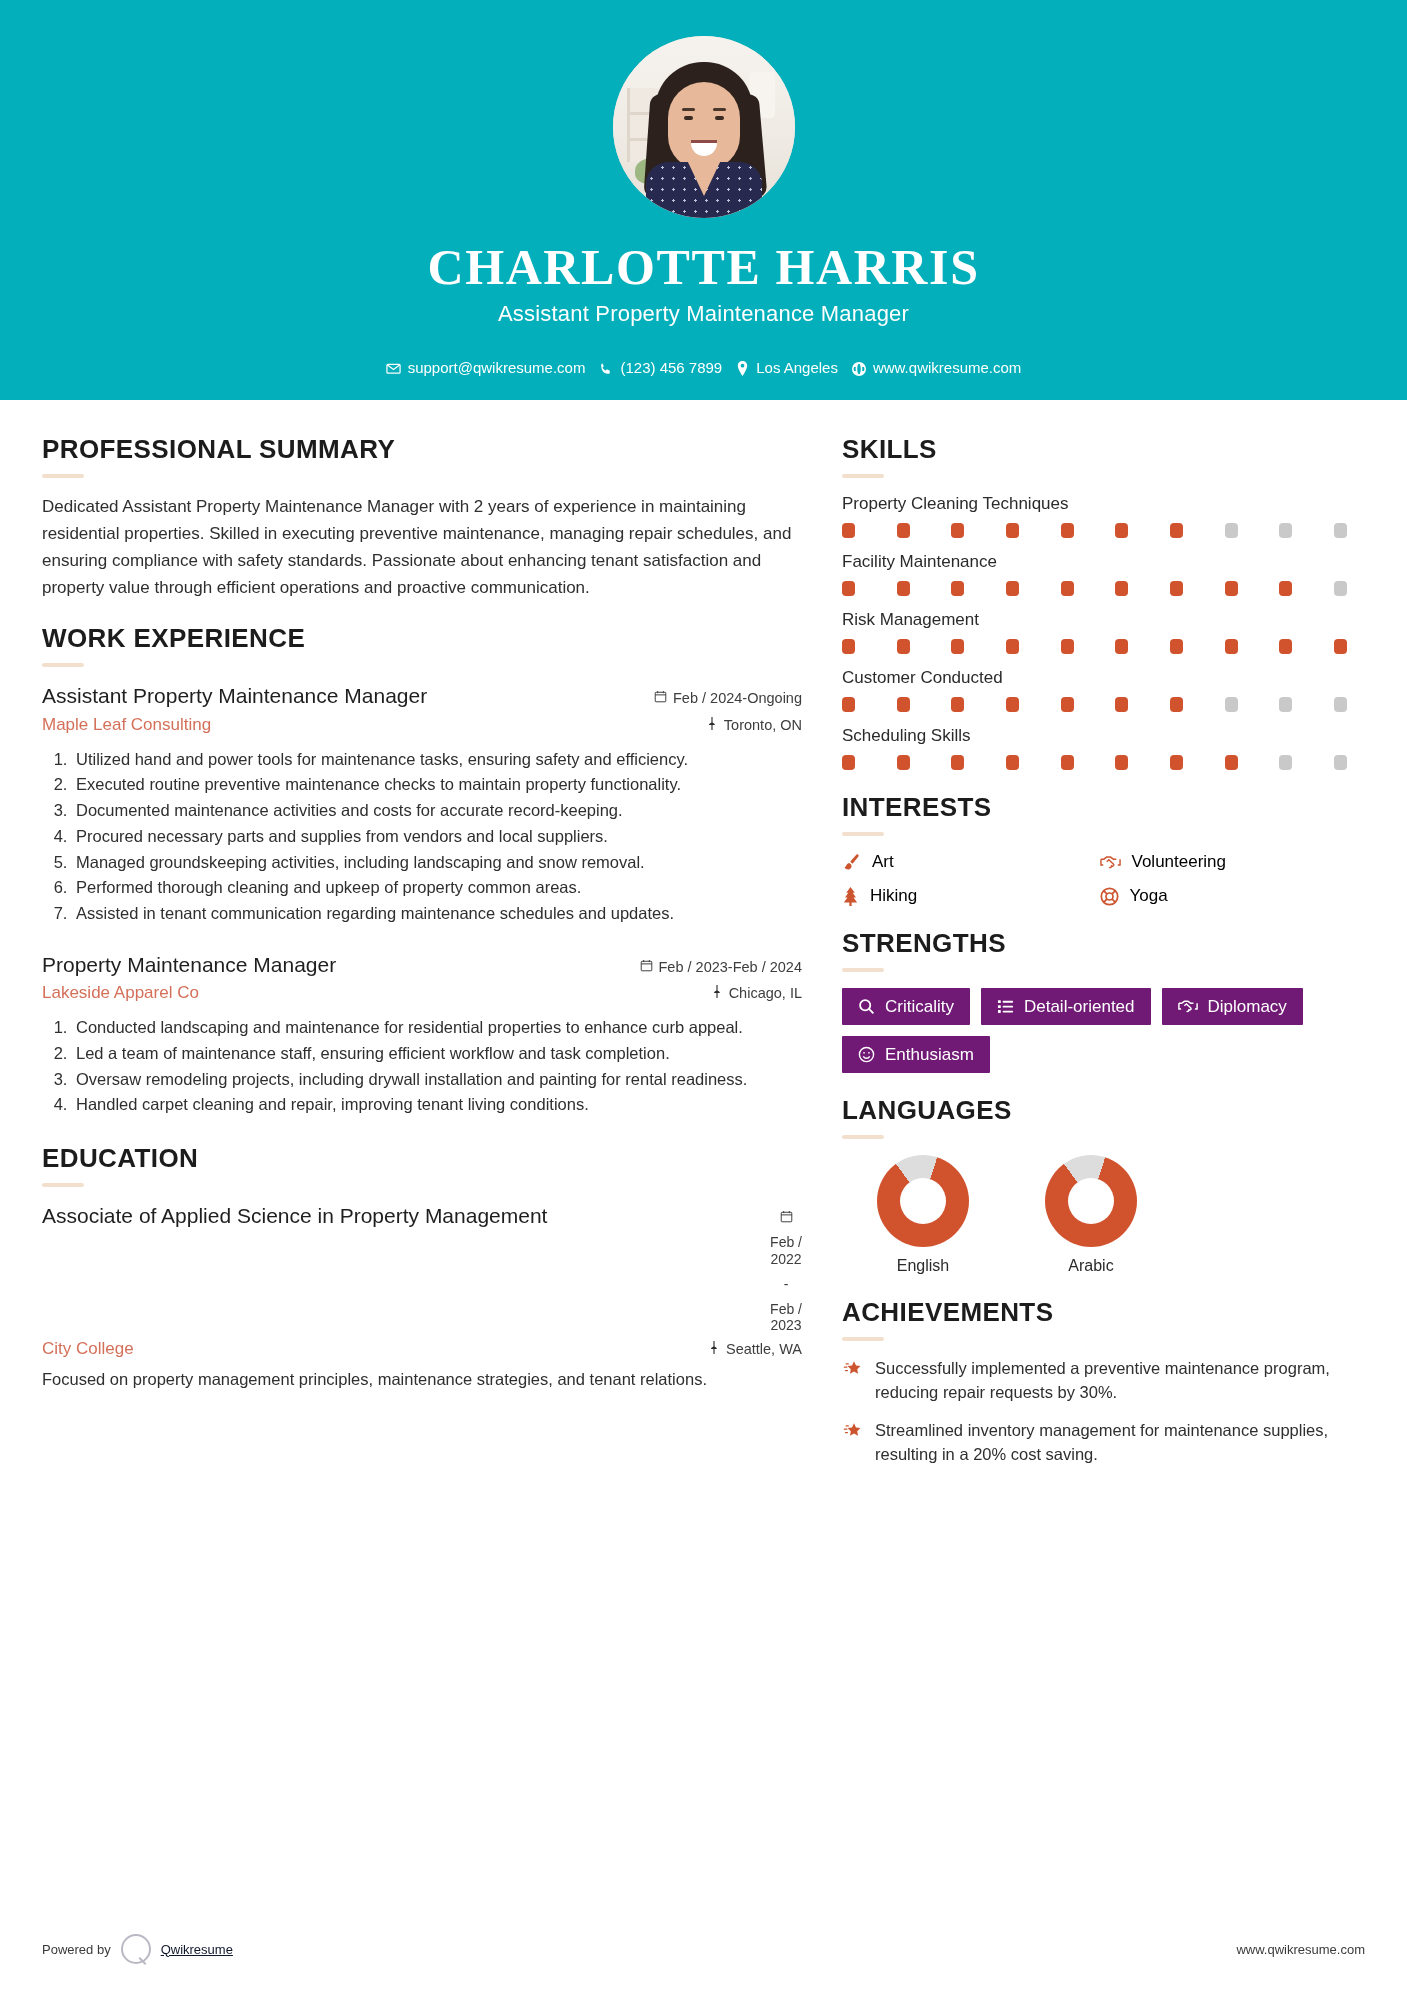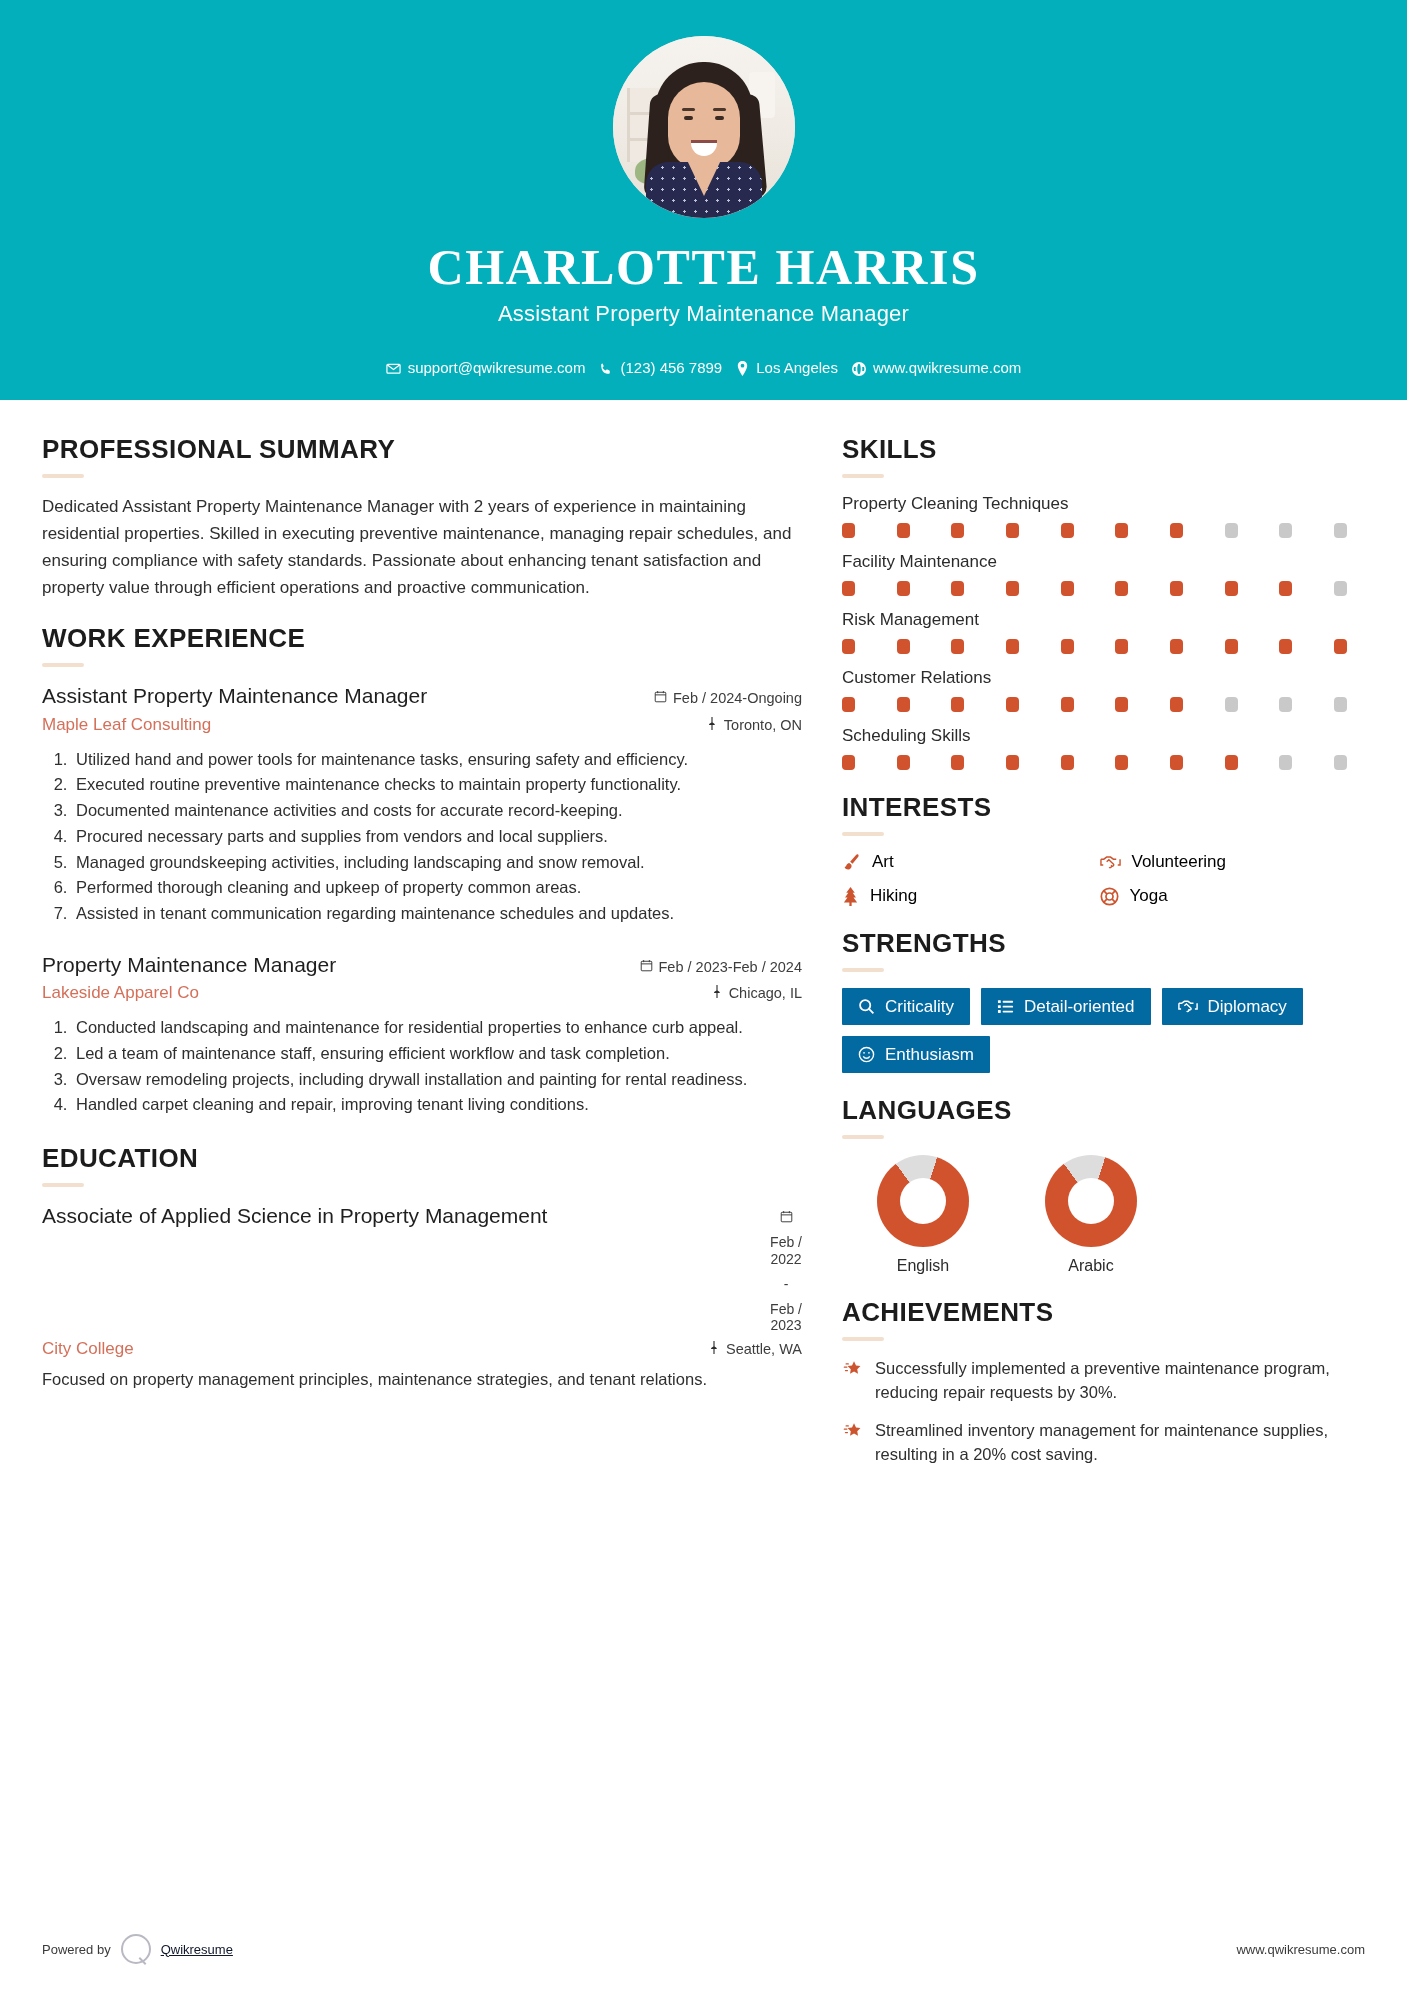--- a/index.html
+++ b/index.html
@@ -278,21 +278,21 @@
   }
   .interest svg { flex: none; display: block; }
 
   
   .strengths-wrap {
     display: flex;
     flex-wrap: wrap;
     gap: 11px;
   }
   .tag {
-    background: #0369a1;
+    background: #701a75;
     color: #ffffff;
     font-size: 17px;
     padding: 10px 16px;
     display: flex;
     align-items: center;
     gap: 10px;
     line-height: 1;
     border-radius: 1px;
   }
   .tag svg { flex: none; display: block; }
@@ -601,21 +601,21 @@
               <span class="dot on"></span>
               <span class="dot on"></span>
               <span class="dot on"></span>
               <span class="dot on"></span>
               <span class="dot on"></span>
               <span class="dot on"></span>
               <span class="dot on"></span>
             </div>
           </div>
           <div class="skill">
-            <div class="skill-name">Customer Relations</div>
+            <div class="skill-name">Customer Conducted</div>
             <div class="dots-row">
               <span class="dot on"></span>
               <span class="dot on"></span>
               <span class="dot on"></span>
               <span class="dot on"></span>
               <span class="dot on"></span>
               <span class="dot on"></span>
               <span class="dot on"></span>
               <span class="dot"></span>
               <span class="dot"></span>

